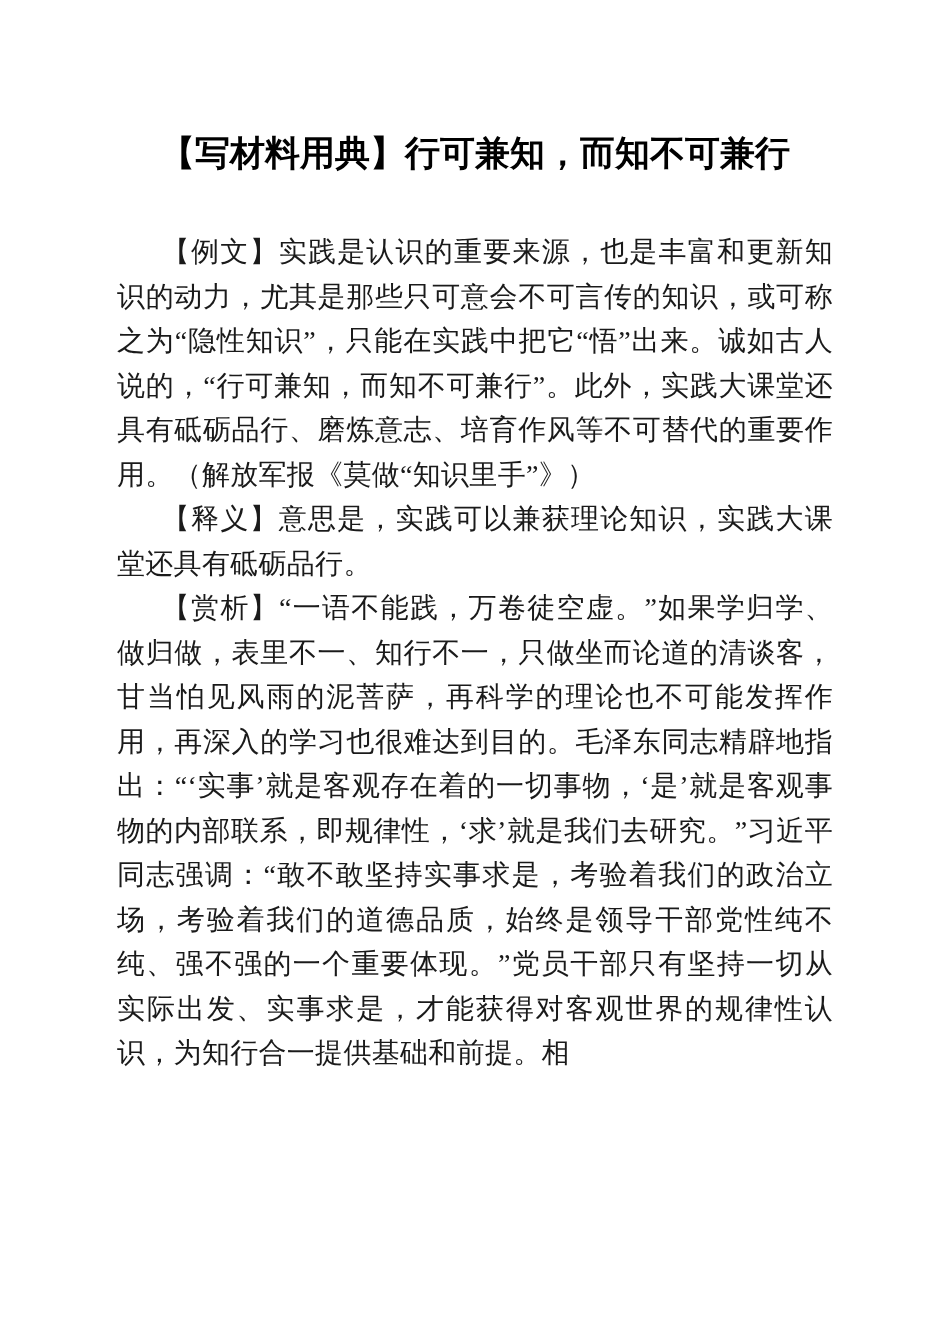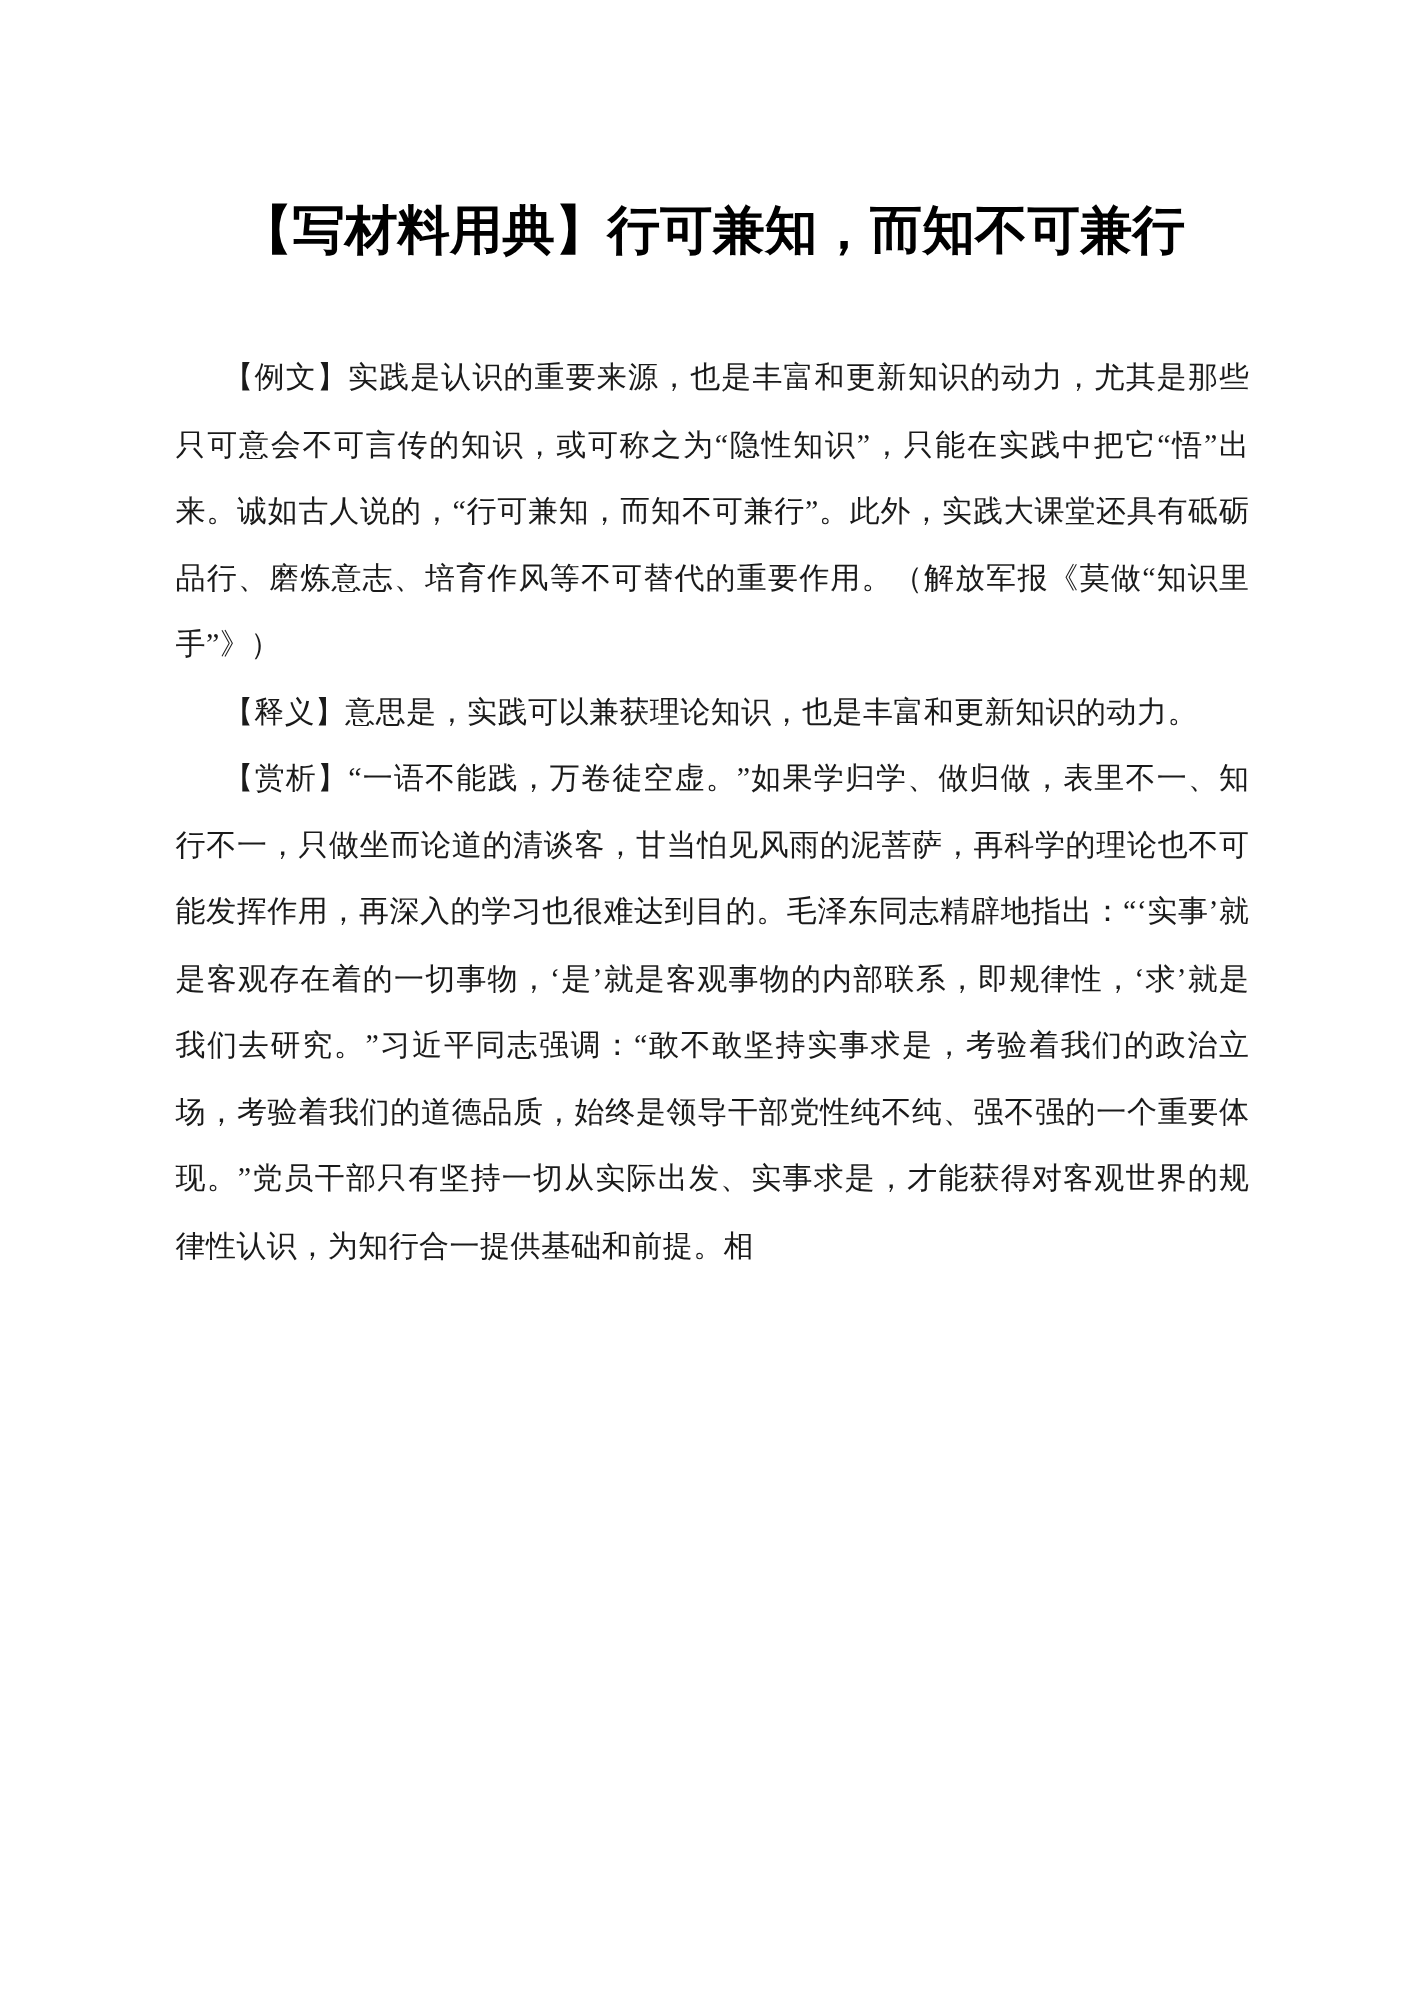--- a/index.html
+++ b/index.html
@@ -21,36 +21,36 @@
     text-align: center;
     font-size: 35px;
     font-weight: 700;
     line-height: 48px;
     color: #000000;
     letter-spacing: 0px;
   }
   .doc-body {
     margin: 52px 117px 0 117px;
     width: 716px;
-    font-size: 20px;
+    font-size: 28px;
     line-height: 44.5px;
     color: #1a1a1a;
     text-align: justify;
     text-justify: inter-character;
     letter-spacing: 0.3px;
   }
   .para {
     margin: 0;
     padding: 0;
     text-indent: 1.6em;
   }
 </style>
 </head>
 <body>
 
 <div class="page">
   <h1 class="doc-title">【写材料用典】行可兼知，而知不可兼行</h1>
   <div class="doc-body">
     <p class="para">【例文】实践是认识的重要来源，也是丰富和更新知识的动力，尤其是那些只可意会不可言传的知识，或可称之为“隐性知识”，只能在实践中把它“悟”出来。诚如古人说的，“行可兼知，而知不可兼行”。此外，实践大课堂还具有砥砺品行、磨炼意志、培育作风等不可替代的重要作用。（解放军报《莫做“知识里手”》）</p>
-    <p class="para">【释义】意思是，实践可以兼获理论知识，也是丰富和更新知识的动力。</p>
+    <p class="para">【释义】意思是，实践可以兼获理论知识，实践大课堂还具有砥砺品行。</p>
     <p class="para">【赏析】“一语不能践，万卷徒空虚。”如果学归学、做归做，表里不一、知行不一，只做坐而论道的清谈客，甘当怕见风雨的泥菩萨，再科学的理论也不可能发挥作用，再深入的学习也很难达到目的。毛泽东同志精辟地指出：“‘实事’就是客观存在着的一切事物，‘是’就是客观事物的内部联系，即规律性，‘求’就是我们去研究。”习近平同志强调：“敢不敢坚持实事求是，考验着我们的政治立场，考验着我们的道德品质，始终是领导干部党性纯不纯、强不强的一个重要体现。”党员干部只有坚持一切从实际出发、实事求是，才能获得对客观世界的规律性认识，为知行合一提供基础和前提。相</p>
   </div>
 </div>
 
 </body></html>

